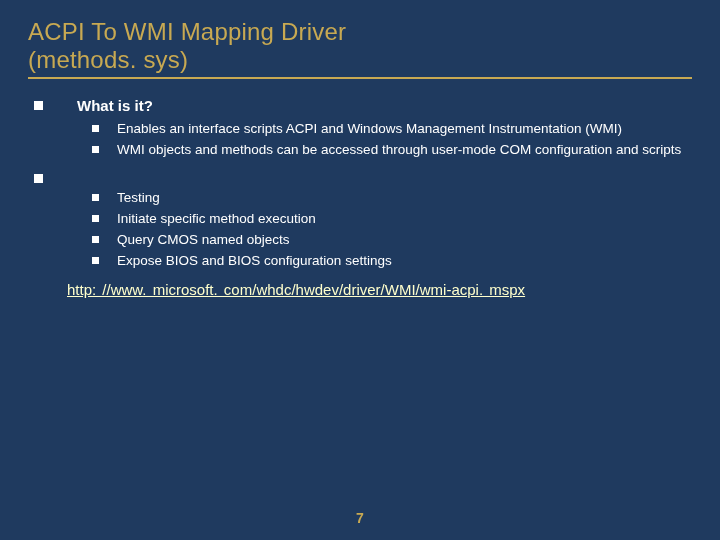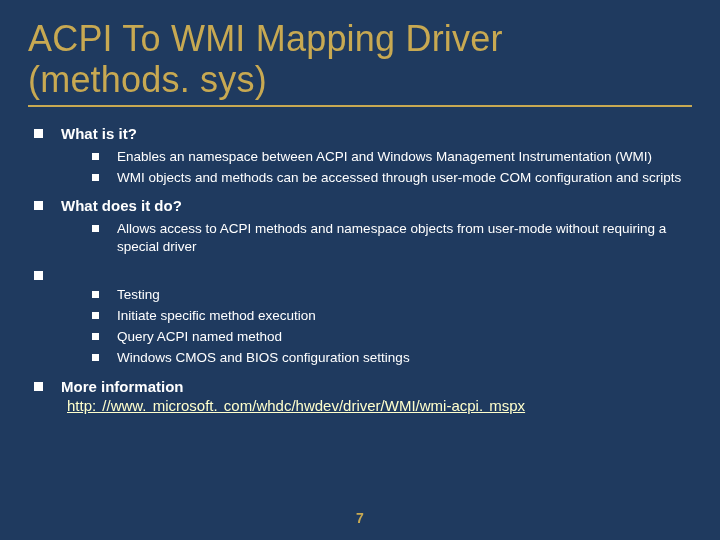--- a/index.html
+++ b/index.html
@@ -6,31 +6,31 @@
   html, body { width: 720px; height: 540px; }
   body {
     background: #1f3a5f;
     font-family: Arial, Helvetica, sans-serif;
     color: #ffffff;
     padding: 18px 28px 10px 28px;
     position: relative;
   }
   .title {
     color: #c8a952;
-    font-size: 36px;
+    font-size: 24px;
     line-height: 1.15;
     font-weight: 400;
     border-bottom: 2px solid #c8a952;
     padding-bottom: 4px;
     margin-bottom: 18px;
     letter-spacing: 0.2px;
   }
   ul.top { list-style: none; padding-left: 6px; }
   ul.top > li { margin-bottom: 10px; }
-  ul.top > li > .row { display: flex; align-items: flex-start; }
+  ul.top > li > .row { display: flex; align-items: flex-start; gap: 16px; }
   ul.top > li > .row > .bullet {
     width: 9px; height: 9px; background: #fff; flex: 0 0 9px;
     margin-top: 4px; margin-right: 18px;
   }
   ul.top > li > .row > .label {
     font-size: 15px; font-weight: bold; color: #fff;
   }
   ul.sub { list-style: none; padding-left: 58px; margin-top: 6px; }
   ul.sub > li { display: flex; align-items: flex-start; margin-bottom: 3px; }
   ul.sub > li > .sb {
@@ -61,71 +61,55 @@
 <ul class="top">
 
   <li>
     <div class="row">
       <span class="bullet"></span>
       <span class="label">What is it?</span>
     </div>
     <ul class="sub">
       <li>
         <span class="sb"></span>
-        <span class="txt">Enables an namespace between ACPI and Windows Management Instrumentation (WMI)</span>
+        <span class="txt">Enables an interface scripts ACPI and Windows Management Instrumentation (WMI)</span>
       </li>
       <li>
         <span class="sb"></span>
         <span class="txt">WMI objects and methods can be accessed through user-mode COM configuration and scripts</span>
       </li>
     </ul>
   </li>
 
-  <li>
-    <div class="row">
-      <span class="bullet"></span>
-      <span class="label">What does it do?</span>
-    </div>
-    <ul class="sub">
-      <li>
-        <span class="sb"></span>
-        <span class="txt">Allows access to ACPI methods and namespace objects from user-mode without requiring a special driver</span>
-      </li>
-    </ul>
-  </li>
 
   <li>
     <div class="row">
       <span class="bullet"></span>
     </div>
     <ul class="sub">
       <li>
         <span class="sb"></span>
         <span class="txt">Testing</span>
       </li>
       <li>
         <span class="sb"></span>
         <span class="txt">Initiate specific method execution</span>
       </li>
       <li>
         <span class="sb"></span>
-        <span class="txt">Query ACPI named method</span>
+        <span class="txt">Query CMOS named objects</span>
       </li>
       <li>
         <span class="sb"></span>
-        <span class="txt">Windows CMOS and BIOS configuration settings</span>
+        <span class="txt">Expose BIOS and BIOS configuration settings</span>
       </li>
     </ul>
   </li>
 
   <li>
-    <div class="row">
-      <span class="bullet"></span>
-      <span class="label">More information</span>
-    </div>
     <div class="more-block">
       <a class="more-link" href="#">http: //www. microsoft. com/whdc/hwdev/driver/WMI/wmi-acpi. mspx</a>
     </div>
   </li>
 
 </ul>
 
 <div class="pagenum">7</div>
 
 </body></html>

